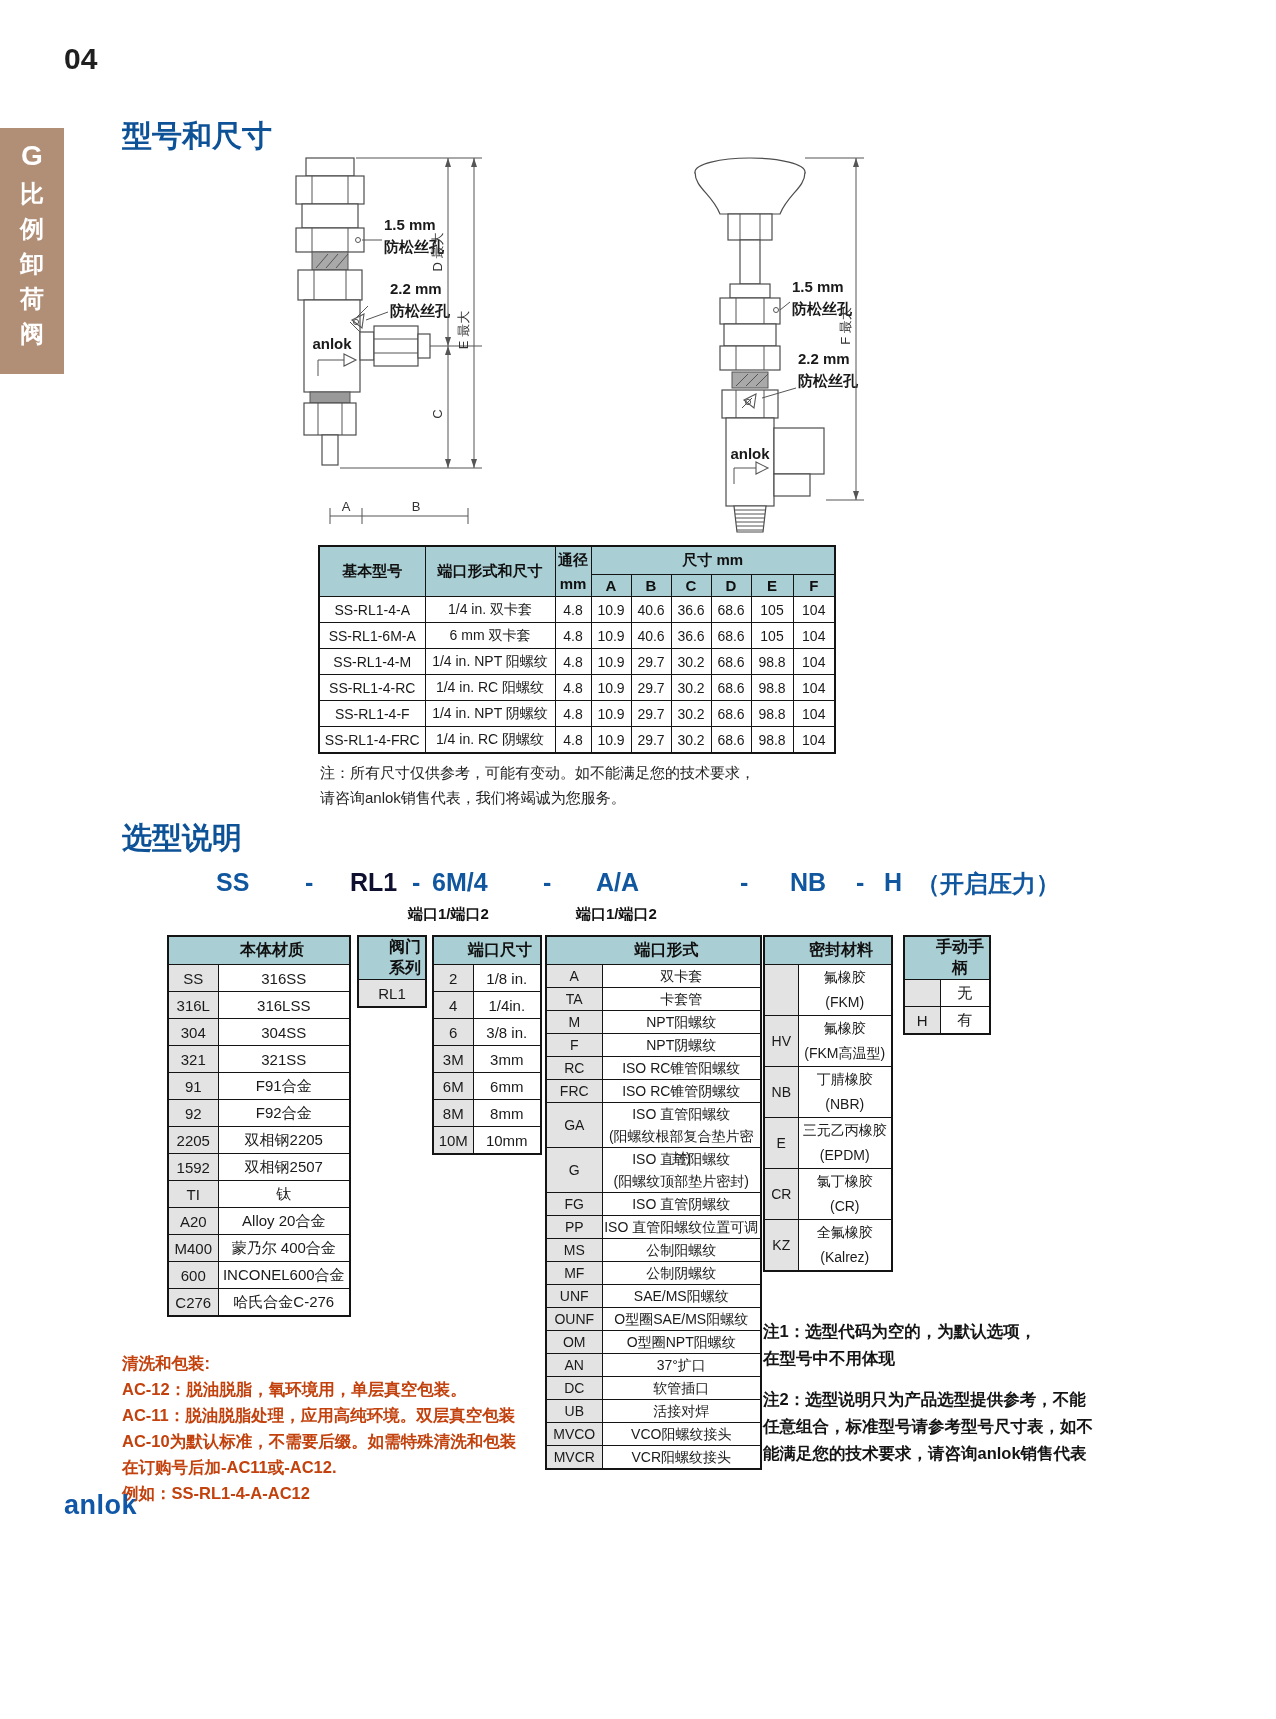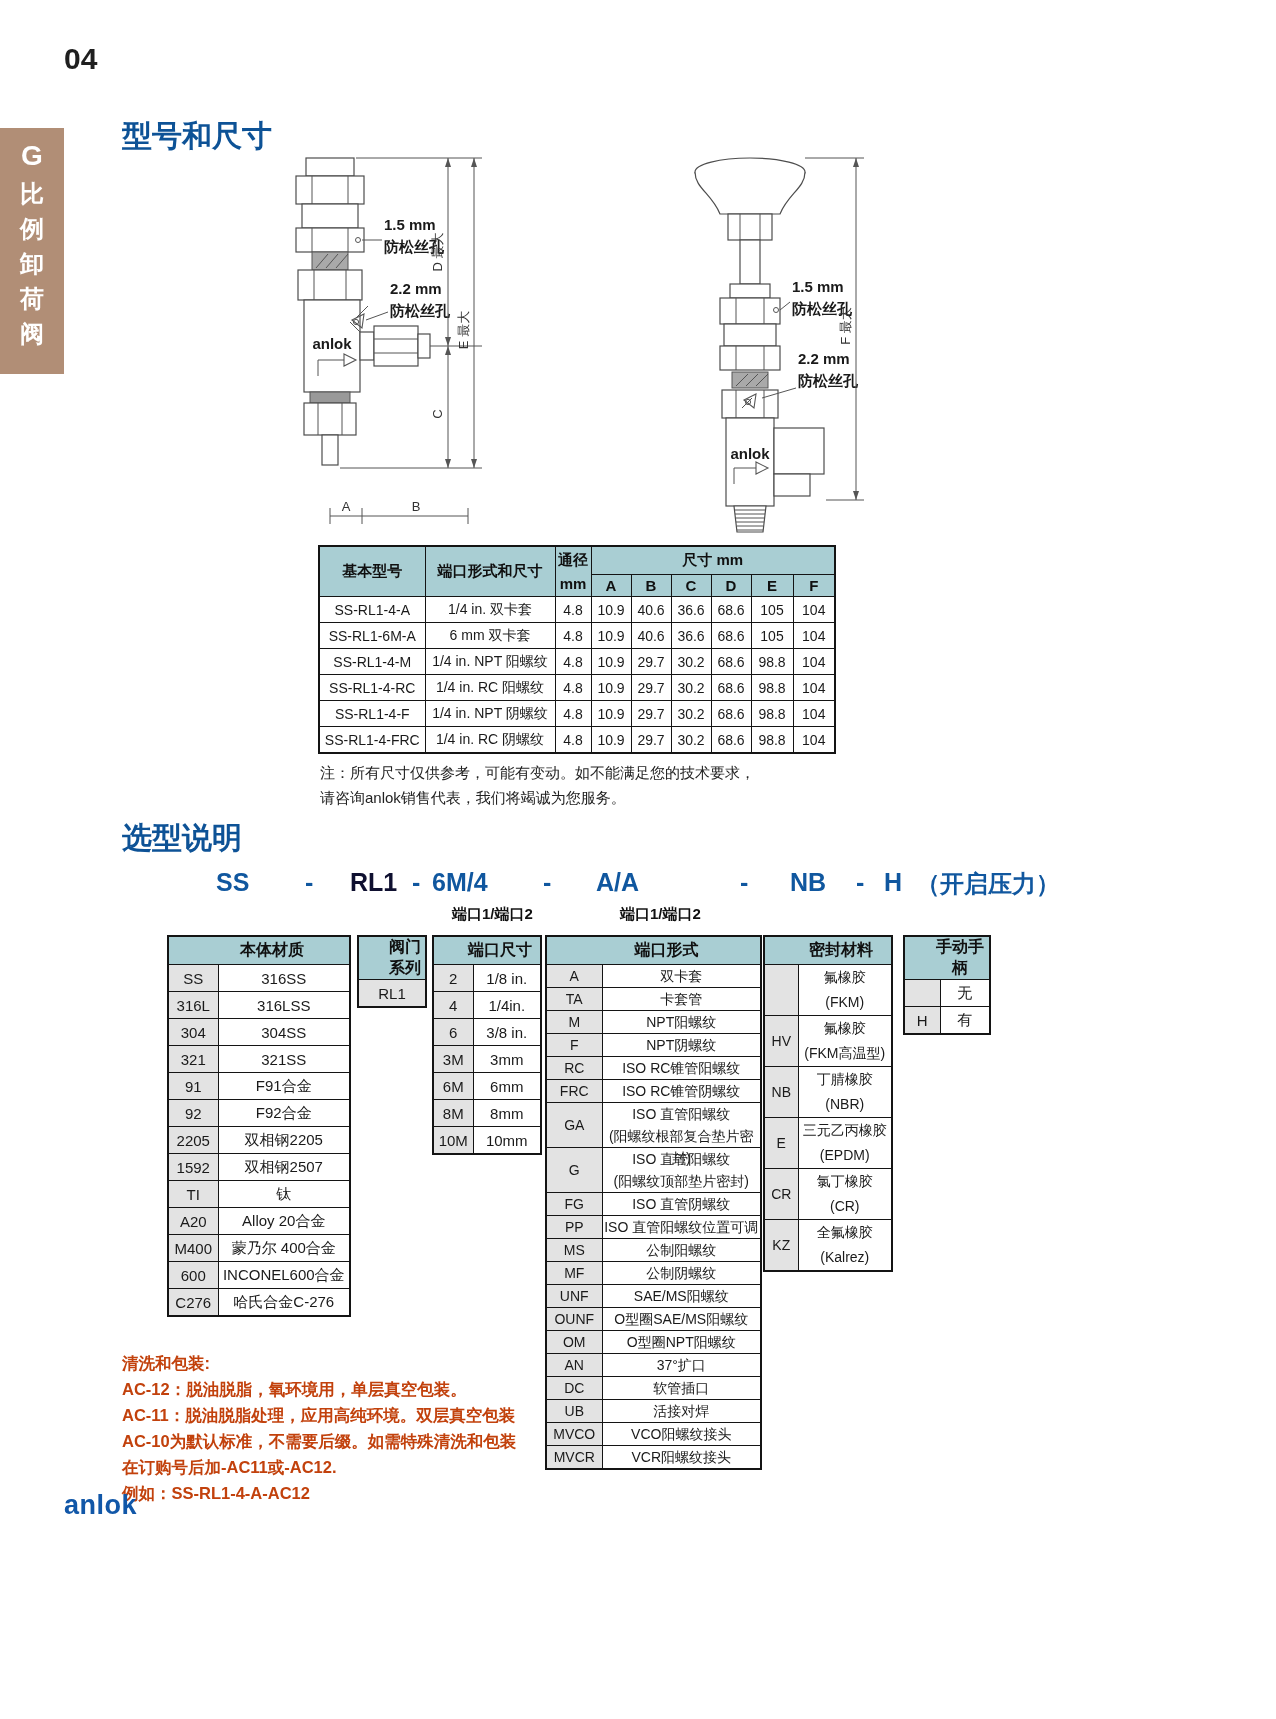--- a/index.html
+++ b/index.html
@@ -32,21 +32,21 @@
   .dimtbl th{height:27px;font-size:15px;}
   .dimtbl tr.sub th{height:21px;}
   .dimtbl td{height:25px;font-size:14px;}
   .bore-h div{line-height:24px;}
 
   .dim-note{left:320px;top:760px;font-size:15px;line-height:25px;color:#222;}
 
   
   .mc{top:868px;font-size:25px;font-weight:bold;color:#10579f;white-space:nowrap;}
   .mc-dark{color:#0f1030;}
-  .mc-sub{top:905px;font-size:15px;font-weight:bold;color:#101010;white-space:nowrap;margin-left:44px;}
+  .mc-sub{top:905px;font-size:15px;font-weight:bold;color:#101010;white-space:nowrap;}
 
   
   .m{left:167px;top:935px;width:182px;}
   .m td{height:26px;font-size:15px;}
   .se{left:357px;top:935px;width:70px;border-radius:15px;}
   .se td{height:26px;font-size:15px;background:#e3e3e3;}
   .ps{left:432px;top:935px;width:108px;}
   .ps td{height:26px;font-size:15px;}
   .pf{left:545px;top:935px;width:215px;}
   .pf td{font-size:14px;}
@@ -751,16 +751,27 @@
 
   <div class="abs cleaning">
     <div>清洗和包装:</div>
       <div>AC-12：脱油脱脂，氧环境用，单层真空包装。</div>
       <div>AC-11：脱油脱脂处理，应用高纯环境。双层真空包装</div>
       <div>AC-10为默认标准，不需要后缀。如需特殊清洗和包装</div>
       <div>在订购号后加-AC11或-AC12.</div>
       <div>例如：SS-RL1-4-A-AC12</div>
   </div>
 
+  <div class="abs notes">
+    <div>
+      <div>注1：选型代码为空的，为默认选项，</div>
+        <div>在型号中不用体现</div>
+    </div>
+    <div class="note2">
+      <div>注2：选型说明只为产品选型提供参考，不能</div>
+        <div>任意组合，标准型号请参考型号尺寸表，如不</div>
+        <div>能满足您的技术要求，请咨询anlok销售代表</div>
+    </div>
+  </div>
 
   <div class="abs logo">anlok</div>
 
 </div>
 
 </body></html>

